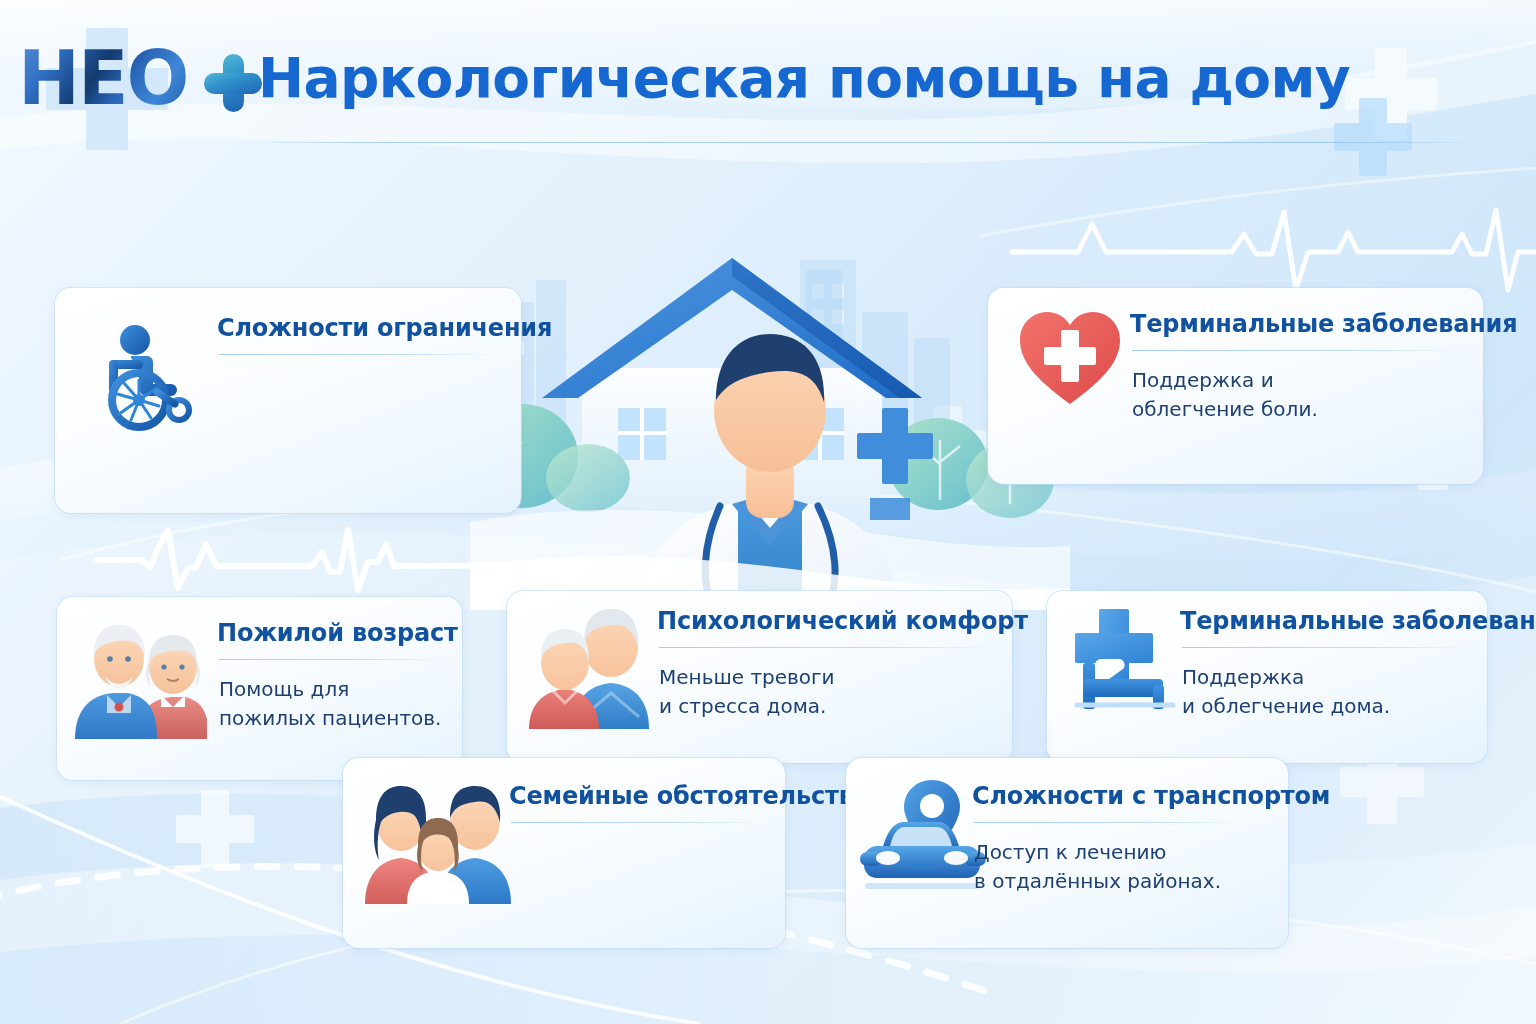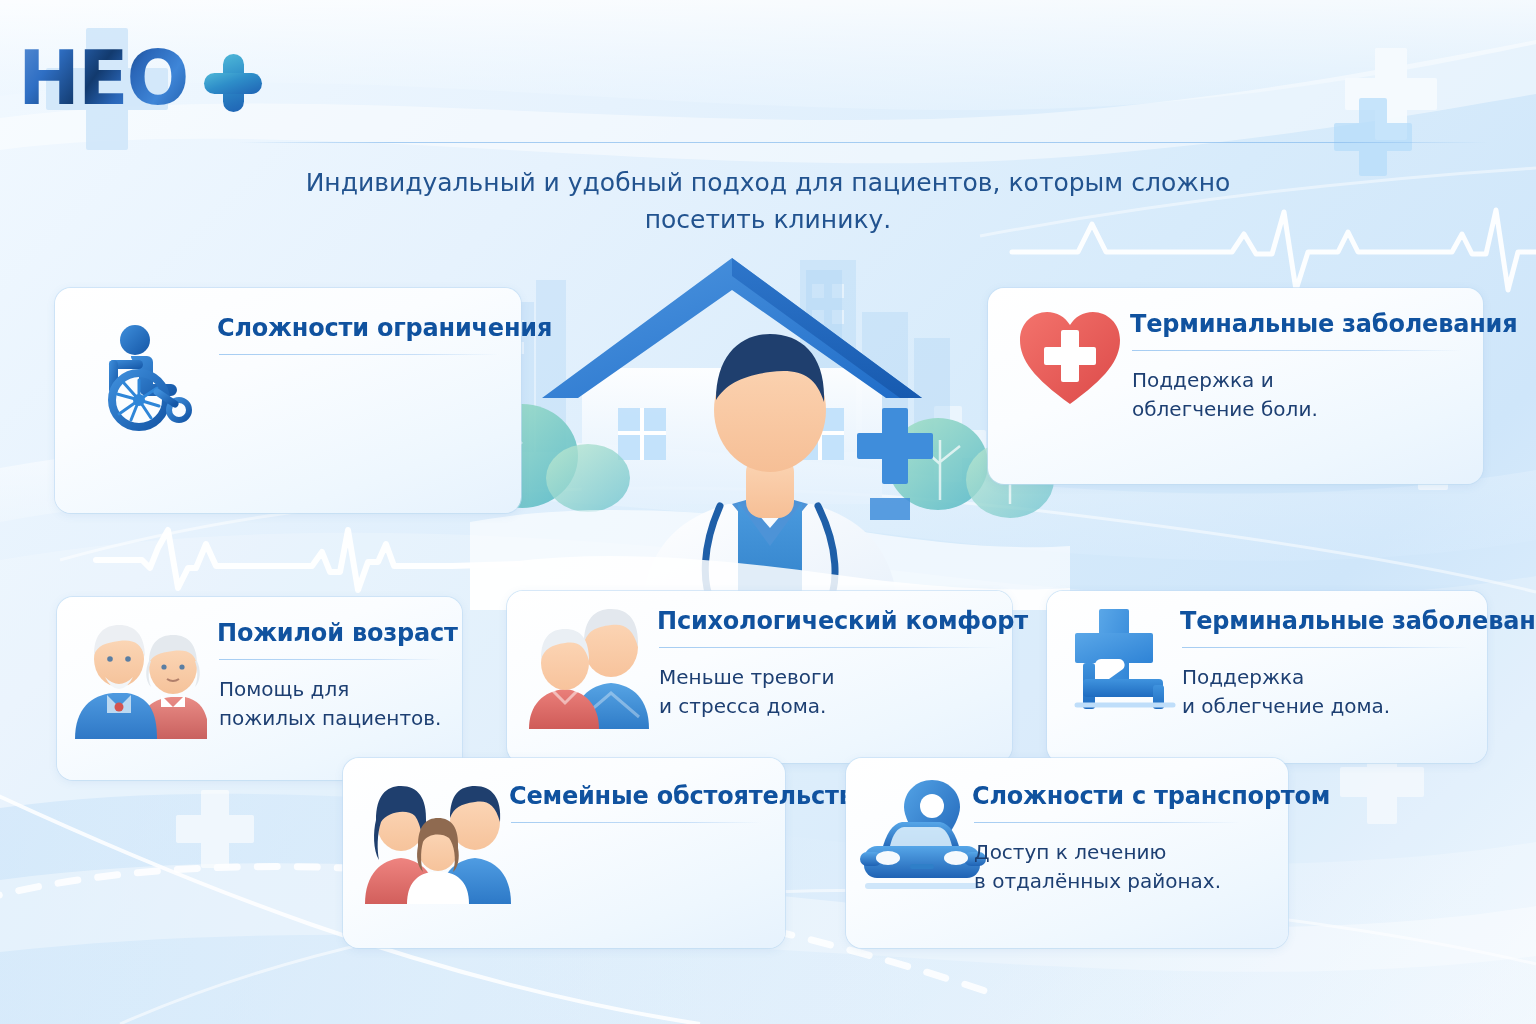--- a/index.html
+++ b/index.html
@@ -196,22 +196,22 @@
 
   <div class="header">
     <div class="logo-wrap">
       <div class="logo-text">НЕО</div>
       <div class="logo-plus">
         <div class="pv"></div>
           <div class="ph"></div>
       </div>
     </div>
 
+    <div class="main-title">Наркологическая помощь на дому</div>
     <div class="title-rule"></div>
-    <div class="subtitle">Индивидуальный и удобный подход для пациентов, которым сложно посетить клинику.</div>
   </div>
 
   <div id="hero">
     <svg viewBox="0 0 600 360" width="600" height="360" xmlns="http://www.w3.org/2000/svg">
       <defs>
         <linearGradient id="roofg" x1="0" y1="0" x2="1" y2="1">
           <stop offset="0%" stop-color="#4f97e0"></stop>
             <stop offset="100%" stop-color="#1f6cc8"></stop>
         </linearGradient>
         <linearGradient id="roofdark" x1="0" y1="0" x2="0" y2="1">

